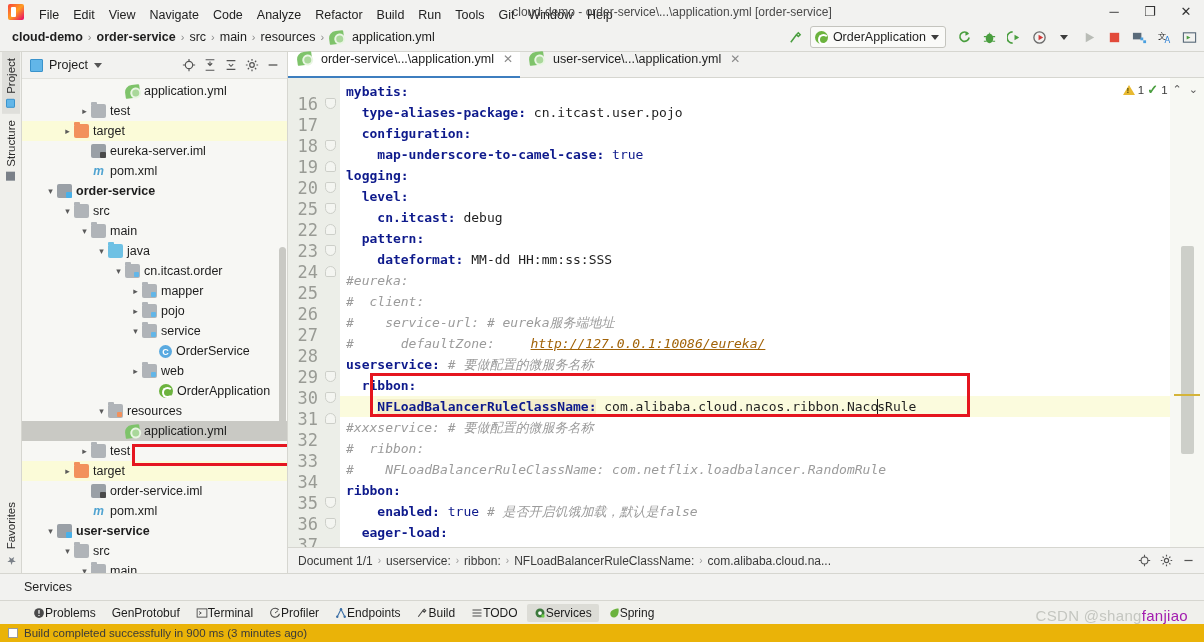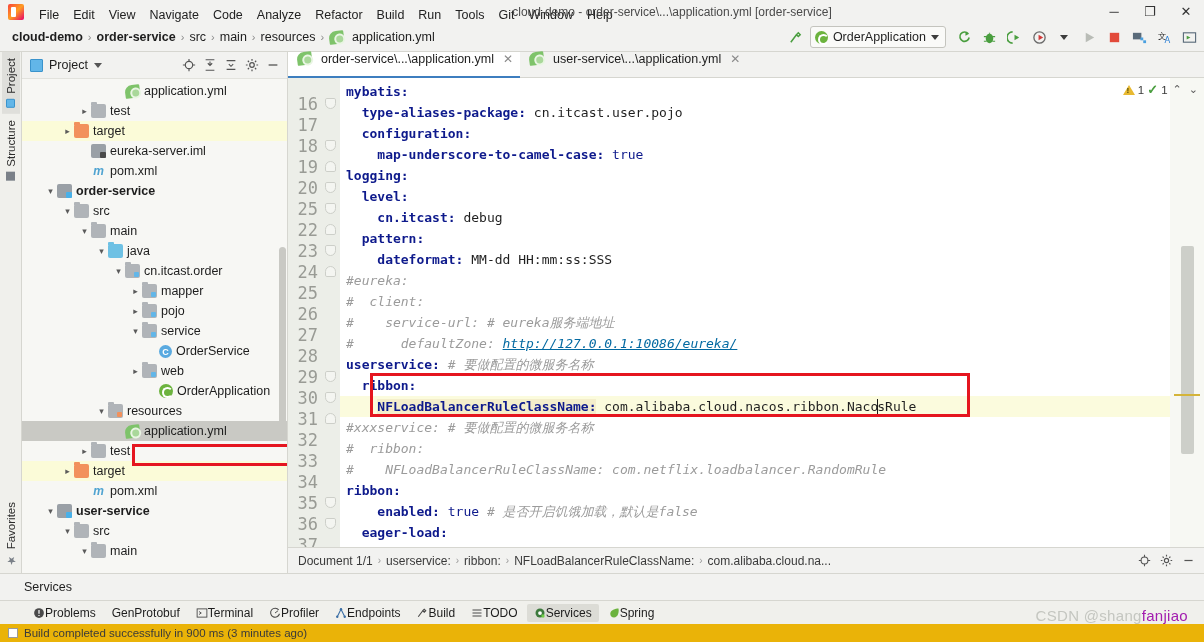--- a/index.html
+++ b/index.html
@@ -358,21 +358,21 @@
     height: 21px;
     white-space: pre;
     padding-left: 6px;
     position: relative;
   }
   .cline.hl { background: #fbfbdd; }
   .k-key { color: #0e1a8c; font-weight: bold; }
   .k-val { color: #1f1f1f; }
   .k-bool { color: #0e1a8c; }
   .k-cmt { color: #9b9b9b; font-style: italic; }
-  .k-link { color: #0369a1; font-style: italic; text-decoration: underline; }
+  .k-link { color: #a16207; font-style: italic; text-decoration: underline; margin-left: 28px; }
   .k-hlbg { background: #f4eecb; }
   .caret {
     display:inline-block;
     width:1px; height:15px;
     background:#1a1a1a;
     vertical-align:-3px;
     margin:0 -1px;
   }
   .red-box-code {
     position: absolute;
@@ -759,20 +759,25 @@
           </div>
           <div class="tree-row" style="padding-left: 56px;">
             <span class="arrow">▸</span>
             <span class="tico ic-folder"></span>
             <span class="tlabel">test</span>
           </div>
           <div class="tree-row hl-yellow" style="padding-left: 39px;">
             <span class="arrow">▸</span>
             <span class="tico ic-folder-orange"></span>
             <span class="tlabel">target</span>
+          </div>
+          <div class="tree-row" style="padding-left: 56px;">
+            <span class="arrow none"></span>
+            <span class="tico ic-iml"></span>
+            <span class="tlabel">order-service.iml</span>
           </div>
           <div class="tree-row" style="padding-left: 56px;">
             <span class="arrow none"></span>
             <span class="tico ic-m">m</span>
             <span class="tlabel">pom.xml</span>
           </div>
           <div class="tree-row bold-lbl" style="padding-left: 22px;">
             <span class="arrow">▾</span>
             <span class="tico ic-module"></span>
             <span class="tlabel">user-service</span>

